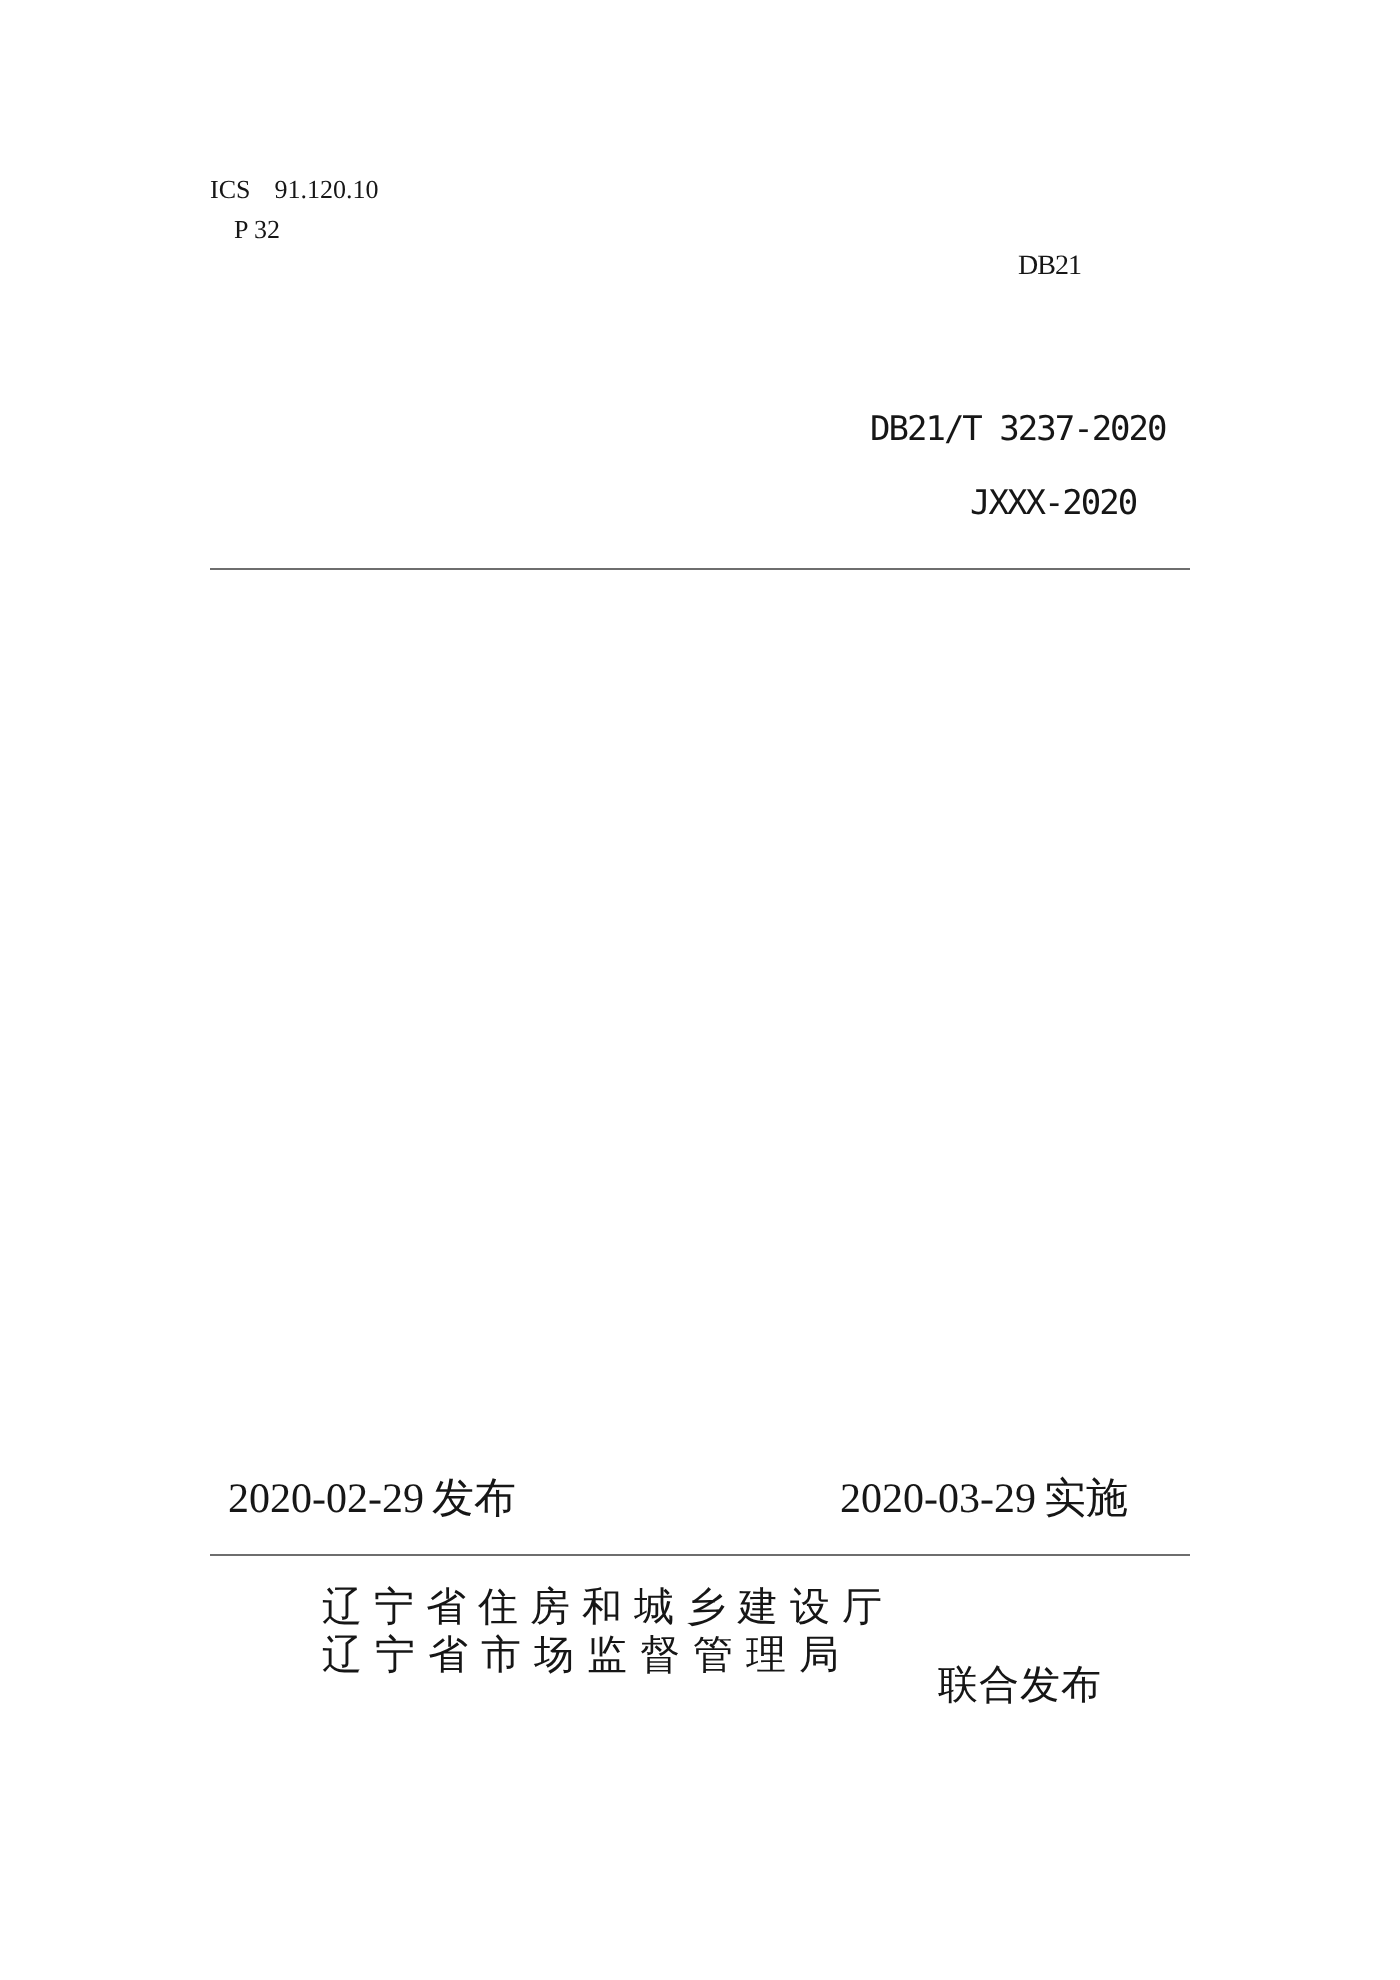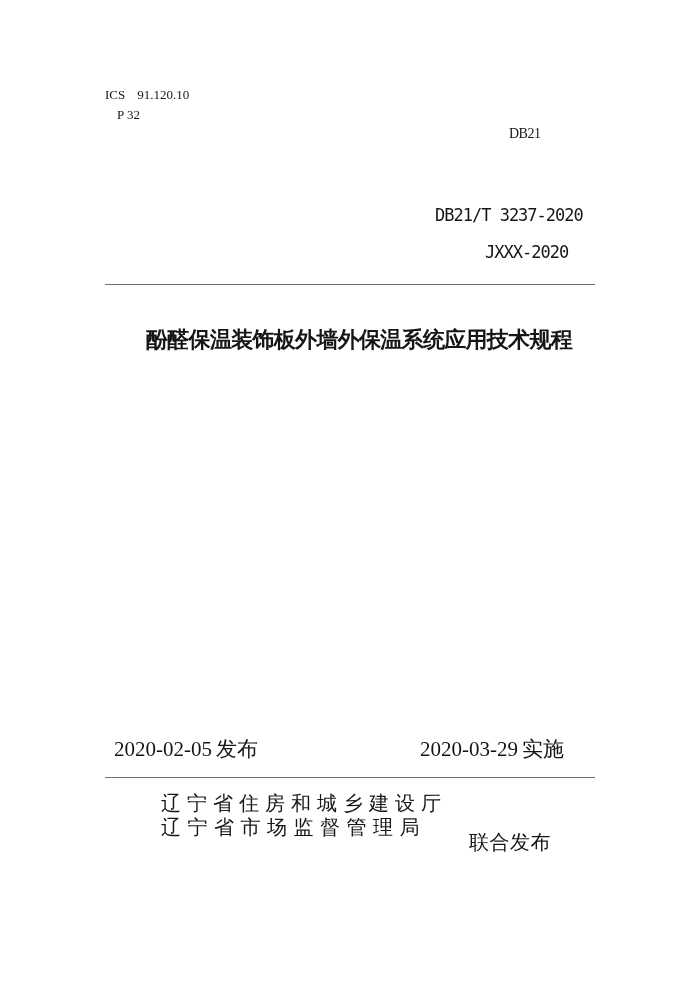--- a/index.html
+++ b/index.html
@@ -58,25 +58,24 @@
 
   <div class="abs serif db-code">DB21</div>
 
 
   <div class="abs mono standard-no">DB21/T 3237-2020</div>
 
   <div class="abs mono draft-no">JXXX-2020</div>
 
   <div class="abs rule rule-top"></div>
 
-  <div class="abs hei title-zh">酚醛保温装饰板外墙外保温系统应用技术规程</div>
 
 
   <div class="abs serif date-issue">
-    <span>2020-02-05</span><span class="date-label">发布</span>
+    <span>2020-02-29</span><span class="date-label">发布</span>
   </div>
 
   <div class="abs serif date-impl">
     <span>2020-03-29</span><span class="date-label">实施</span>
   </div>
 
   <div class="abs rule rule-bottom"></div>
 
   <div class="abs hei publisher-1">辽宁省住房和城乡建设厅</div>
 

